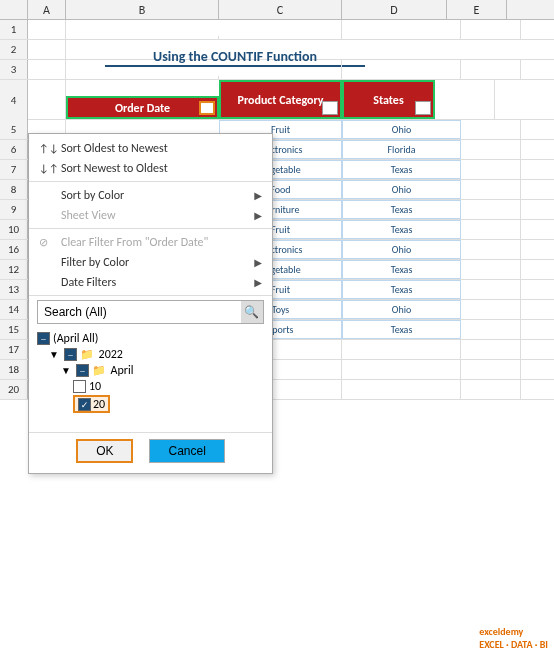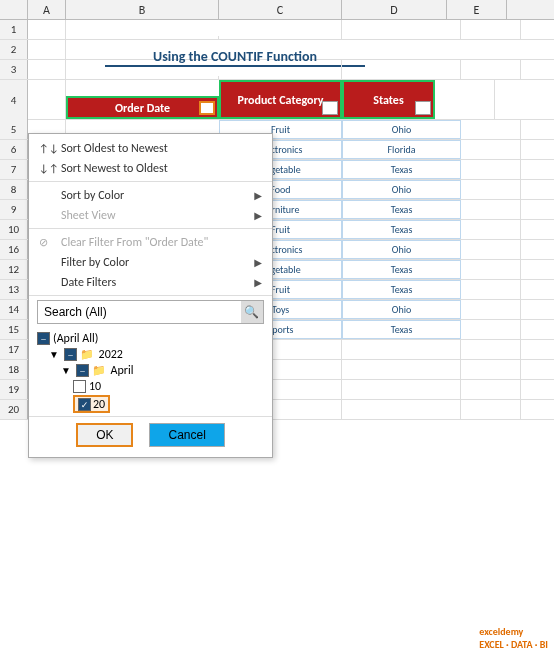--- a/index.html
+++ b/index.html
@@ -242,21 +242,21 @@
       gap: 2px;
     }
 
     
     .menu-footer {
       display: flex;
       justify-content: center;
       gap: 16px;
       padding: 6px 8px;
       border-top: 1px solid #ddd;
-      margin-top: 0;
+      margin-top: 16px;
     }
     .footer-btn {
       padding: 3px 18px;
       font-size: 12px;
       cursor: pointer;
       border: 1px solid #aaa;
       background: #0ea5e9;
     }
     .footer-btn.ok {
       border: 2px solid #e6851a;
@@ -444,28 +444,20 @@
     </div>
         <div class="grid-row">
       <div class="row-num">18</div>
       <div class="cell cell-a"></div>
       <div class="cell cell-b"></div>
       <div class="cell cell-c"></div>
       <div class="cell cell-d"></div>
       <div class="cell cell-e"></div>
     </div>
         <div class="grid-row">
-      <div class="row-num">19</div>
-      <div class="cell cell-a"></div>
-      <div class="cell cell-b"></div>
-      <div class="cell cell-c"></div>
-      <div class="cell cell-d"></div>
-      <div class="cell cell-e"></div>
-    </div>
-        <div class="grid-row">
       <div class="row-num">20</div>
       <div class="cell cell-a"></div>
       <div class="cell cell-b"></div>
       <div class="cell cell-c"></div>
       <div class="cell cell-d"></div>
       <div class="cell cell-e"></div>
     </div>
       </div>
 
   </div>

